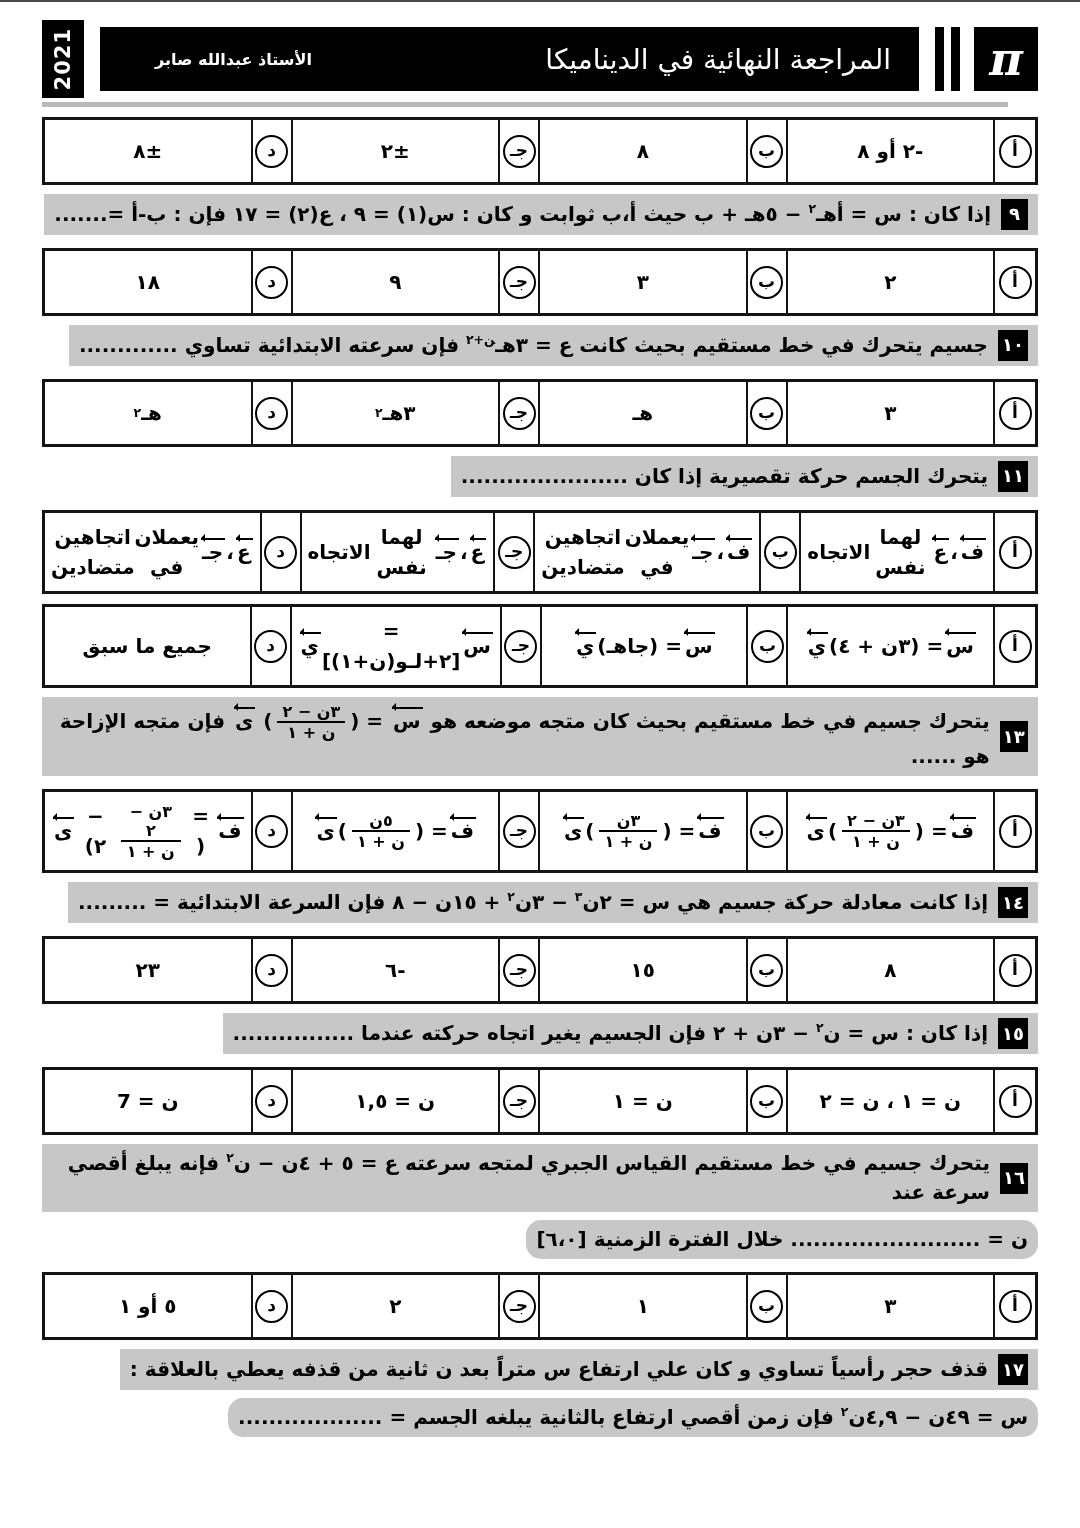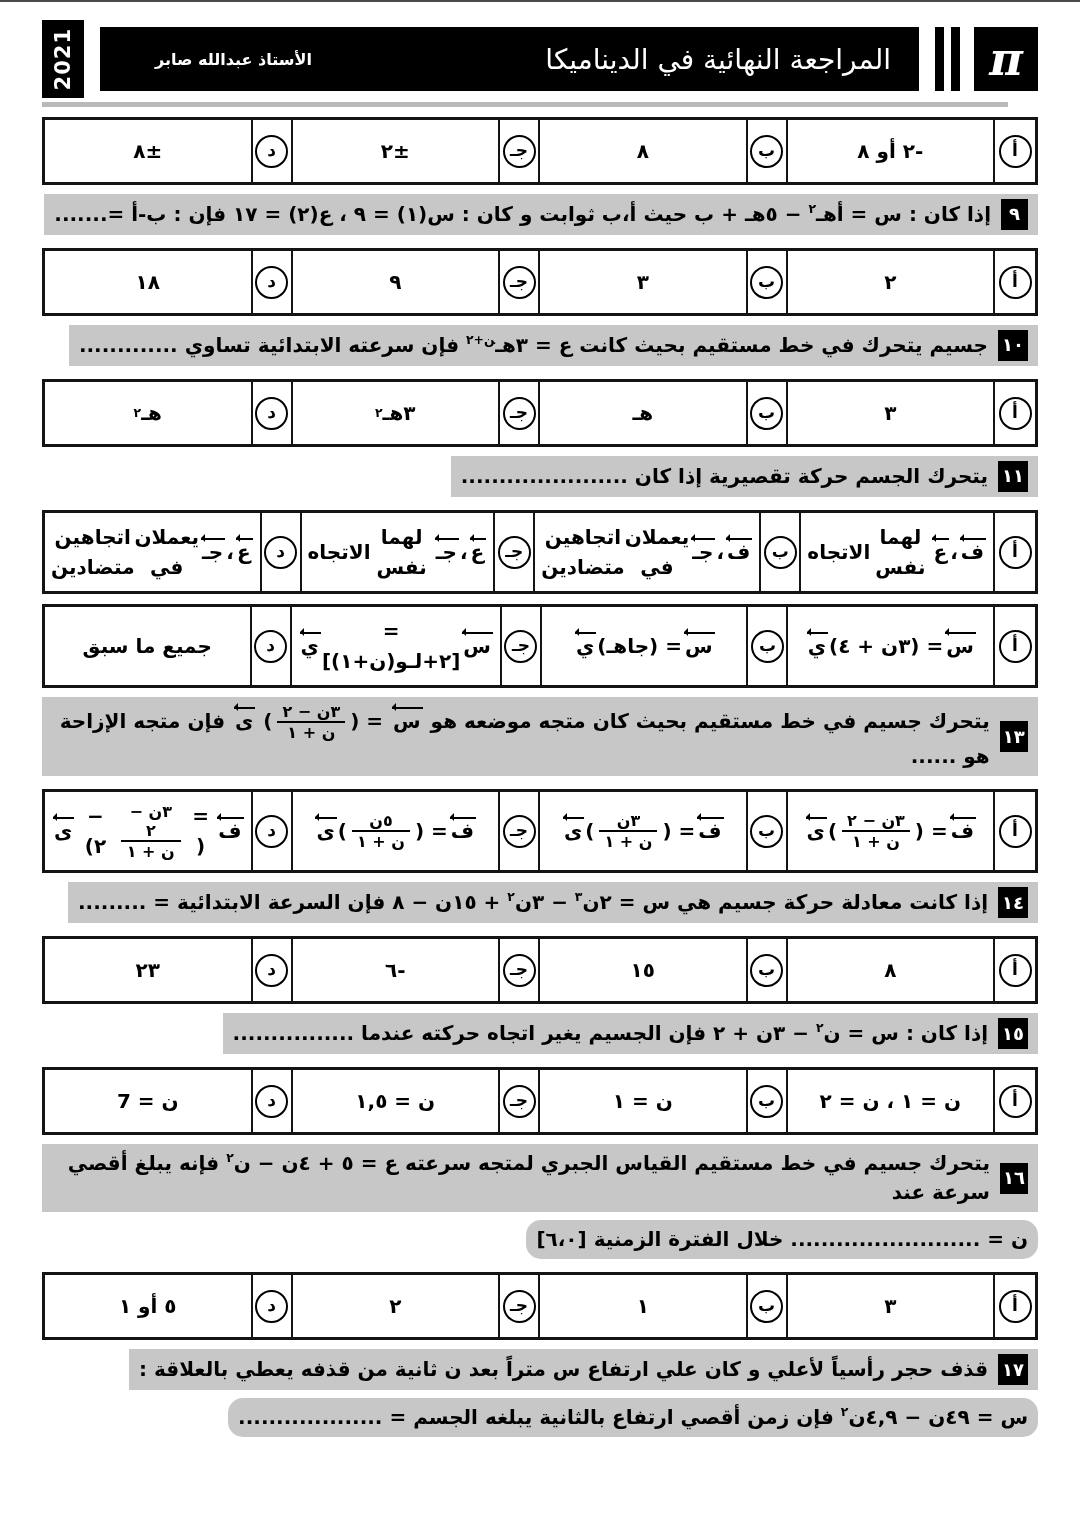--- a/index.html
+++ b/index.html
@@ -390,21 +390,21 @@
           </div>
           <div class="lcell">
             <span class="letter">د</span>
           </div>
           <div class="vcell">
             <span>٥ أو ١</span>
           </div>
         </div>
         <div class="qband">
           <span class="badge">١٧</span>
-          <span class="qtext"><span>قذف حجر رأسياً لأعلي و كان علي ارتفاع س متراً بعد ن ثانية من قذفه يعطي بالعلاقة :</span></span>
+          <span class="qtext"><span>قذف حجر رأسياً تساوي و كان علي ارتفاع س متراً بعد ن ثانية من قذفه يعطي بالعلاقة :</span></span>
         </div>
         <div class="qband cont">
           <span class="qtext"><span>س = ٤٩ن − ٤,٩ن</span><sup class="sp">٢</sup><span>  فإن زمن أقصي ارتفاع بالثانية يبلغه الجسم = ...................</span></span>
         </div>
       </div>
 
   </div>
 </div>
 
 </body></html>

